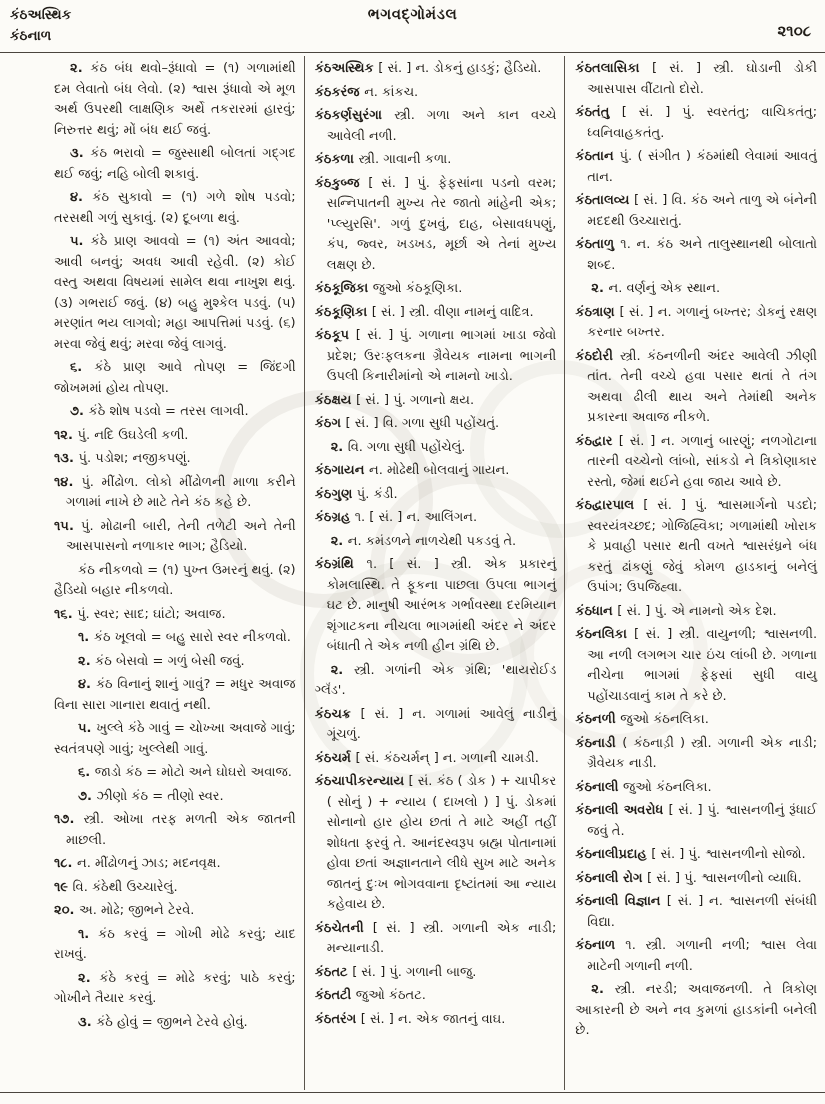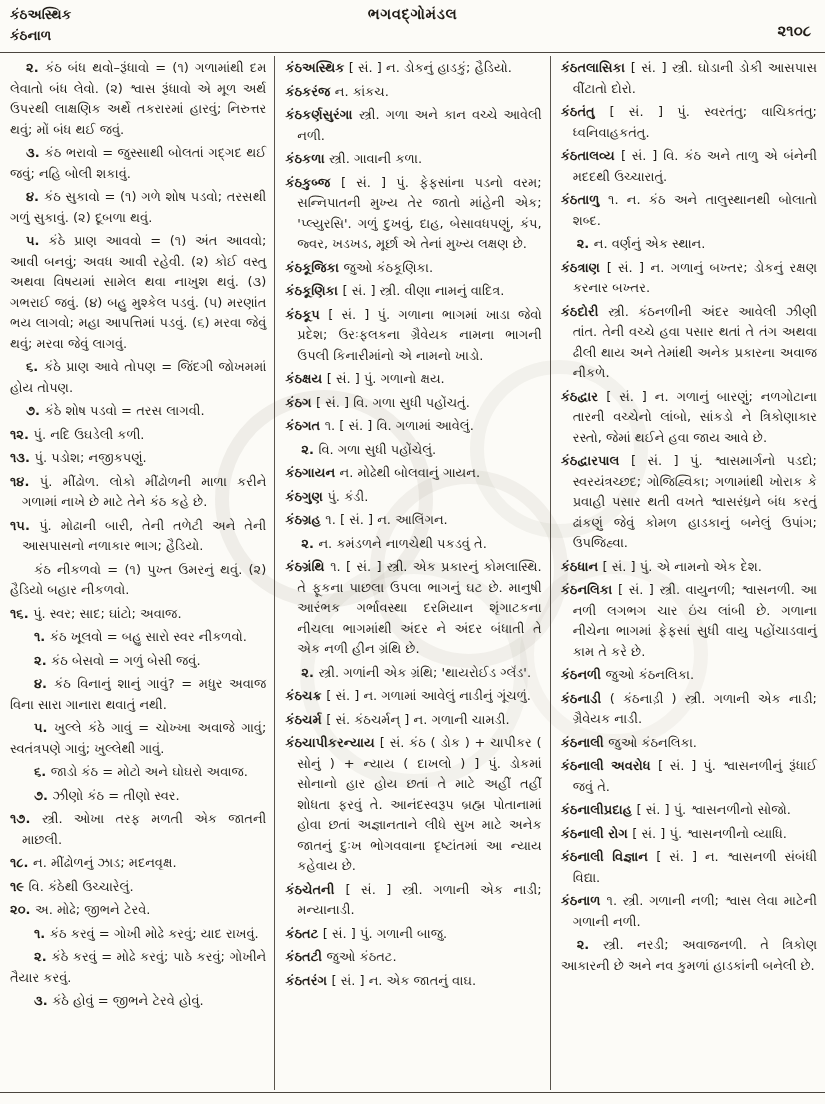--- a/index.html
+++ b/index.html
@@ -12,21 +12,21 @@
   
   .hdr{position:absolute;top:0;left:0;right:0;height:52px;}
   .hdr .runhead{position:absolute;left:10px;top:4px;font-size:13.5px;font-weight:bold;line-height:21px;}
   .hdr .runhead div{white-space:nowrap;}
   .hdr .title{position:absolute;left:0;right:0;top:5px;text-align:center;font-size:15px;font-weight:bold;letter-spacing:.5px;}
   .hdr .pageno{position:absolute;right:14px;top:22px;font-size:15px;font-weight:bold;}
   .hdr-rule{position:absolute;top:52px;left:0;right:0;height:0;border-top:1.5px solid #4a453e;}
   .ftr-rule{position:absolute;top:1092px;left:0;right:0;height:0;border-top:1.5px solid #4a453e;}
 
   
-  .cols{position:absolute;top:56px;left:0;right:0;bottom:14px;display:flex;}
+  .cols{position:absolute;top:56px;left:0;right:0;bottom:14px;display:flex;padding-left:44px;}
   .col{flex:1 1 0;box-sizing:border-box;padding:2px 8px 0 10px;overflow:hidden;}
   .divider{width:0;border-left:1.2px solid #5a544c;margin:0;align-self:stretch;}
 
   
   .ln{margin:0 0 3px 0;font-size:13px;line-height:20.5px;text-align:justify;}
   .ln b{font-weight:bold;}
   .e{padding-left:12px;text-indent:-12px;}     
   .s{text-indent:16px;}                         
   .i{text-indent:24px;}                         
 
@@ -92,40 +92,40 @@
         <p class="ln e"><b>કંઠઅસ્થિક </b><span>[ સં. ] ન. ડોકનું હાડકું; હૈડિયો.</span></p>
         <p class="ln e"><b>કંઠકરંજ </b><span>ન. કાંકચ.</span></p>
         <p class="ln e"><b>કંઠકર્ણસુરંગા </b><span>સ્ત્રી. ગળા અને કાન વચ્ચે આવેલી નળી.</span></p>
         <p class="ln e"><b>કંઠકળા </b><span>સ્ત્રી. ગાવાની કળા.</span></p>
         <p class="ln e"><b>કંઠકુબ્જ </b><span>[ સં. ] પું. ફેફસાંના પડનો વરમ; સન્નિપાતની મુખ્ય તેર જાતો માંહેની એક; 'પ્લ્યુરસિ'. ગળું દુખવું, દાહ, બેસાવધપણું, કંપ, જ્વર, ખડખડ, મૂર્છા એ તેનાં મુખ્ય લક્ષણ છે.</span></p>
         <p class="ln e"><b>કંઠકૂજિકા </b><span>જુઓ કંઠકૂણિકા.</span></p>
         <p class="ln e"><b>કંઠકૂણિકા </b><span>[ સં. ] સ્ત્રી. વીણા નામનું વાદિત્ર.</span></p>
         <p class="ln e"><b>કંઠકૂપ </b><span>[ સં. ] પું. ગળાના ભાગમાં ખાડા જેવો પ્રદેશ; ઉરઃફલકના ગ્રૈવેયક નામના ભાગની ઉપલી કિનારીમાંનો એ નામનો ખાડો.</span></p>
         <p class="ln e"><b>કંઠક્ષય </b><span>[ સં. ] પું. ગળાનો ક્ષય.</span></p>
         <p class="ln e"><b>કંઠગ </b><span>[ સં. ] વિ. ગળા સુધી પહોંચતું.</span></p>
-        <p class="ln e"><b>કંઠગત </b><span>૧. [ સં. ] વિ. ગળામાં આવેલું.</span></p>
         <p class="ln s"><b>૨. </b><span>વિ. ગળા સુધી પહોંચેલું.</span></p>
         <p class="ln e"><b>કંઠગાયન </b><span>ન. મોઢેથી બોલવાનું ગાયન.</span></p>
         <p class="ln e"><b>કંઠગુણ </b><span>પું. કંડી.</span></p>
         <p class="ln e"><b>કંઠગ્રહ </b><span>૧. [ સં. ] ન. આલિંગન.</span></p>
         <p class="ln s"><b>૨. </b><span>ન. કમંડળને નાળચેથી પકડવું તે.</span></p>
         <p class="ln e"><b>કંઠગ્રંથિ </b><span>૧. [ સં. ] સ્ત્રી. એક પ્રકારનું કોમલાસ્થિ. તે ફૂકના પાછલા ઉપલા ભાગનું ઘટ છે. માનુષી આરંભક ગર્ભાવસ્થા દરમિયાન શૃંગાટકના નીચલા ભાગમાંથી અંદર ને અંદર બંધાતી તે એક નળી હીન ગ્રંથિ છે.</span></p>
         <p class="ln s"><b>૨. </b><span>સ્ત્રી. ગળાંની એક ગ્રંથિ; 'થાયરોઈડ ગ્લૅંડ'.</span></p>
         <p class="ln e"><b>કંઠચક્ર </b><span>[ સં. ] ન. ગળામાં આવેલું નાડીનું ગૂંચળું.</span></p>
         <p class="ln e"><b>કંઠચર્મ </b><span>[ સં. કંઠચર્મન્ ] ન. ગળાની ચામડી.</span></p>
         <p class="ln e"><b>કંઠચાપીકરન્યાય </b><span>[ સં. કંઠ ( ડોક ) + ચાપીકર ( સોનું ) + ન્યાય ( દાખલો ) ] પું. ડોકમાં સોનાનો હાર હોય છતાં તે માટે અહીં તહીં શોધતા ફરવું તે. આનંદસ્વરૂપ બ્રહ્મ પોતાનામાં હોવા છતાં અજ્ઞાનતાને લીધે સુખ માટે અનેક જાતનું દુઃખ ભોગવવાના દૃષ્ટાંતમાં આ ન્યાય કહેવાય છે.</span></p>
         <p class="ln e"><b>કંઠચેતની </b><span>[ સં. ] સ્ત્રી. ગળાની એક નાડી; મન્યાનાડી.</span></p>
         <p class="ln e"><b>કંઠતટ </b><span>[ સં. ] પું. ગળાની બાજુ.</span></p>
         <p class="ln e"><b>કંઠતટી </b><span>જુઓ કંઠતટ.</span></p>
         <p class="ln e"><b>કંઠતરંગ </b><span>[ સં. ] ન. એક જાતનું વાઘ.</span></p>
       </div>
     <div class="divider"></div>
     <div class="col">
         <p class="ln e"><b>કંઠતલાસિકા </b><span>[ સં. ] સ્ત્રી. ઘોડાની ડોકી આસપાસ વીંટાતો દોરો.</span></p>
         <p class="ln e"><b>કંઠતંતુ </b><span>[ સં. ] પું. સ્વરતંતુ; વાચિકતંતુ; ધ્વનિવાહકતંતુ.</span></p>
+        <p class="ln e"><b>કંઠતાન </b><span>પું. ( સંગીત ) કંઠમાંથી લેવામાં આવતું તાન.</span></p>
         <p class="ln e"><b>કંઠતાલવ્ય </b><span>[ સં. ] વિ. કંઠ અને તાળુ એ બંનેની મદદથી ઉચ્ચારાતું.</span></p>
         <p class="ln e"><b>કંઠતાળુ </b><span>૧. ન. કંઠ અને તાલુસ્થાનથી બોલાતો શબ્દ.</span></p>
         <p class="ln s"><b>૨. </b><span>ન. વર્ણનું એક સ્થાન.</span></p>
         <p class="ln e"><b>કંઠત્રાણ </b><span>[ સં. ] ન. ગળાનું બખ્તર; ડોકનું રક્ષણ કરનાર બખ્તર.</span></p>
         <p class="ln e"><b>કંઠદોરી </b><span>સ્ત્રી. કંઠનળીની અંદર આવેલી ઝીણી તાંત. તેની વચ્ચે હવા પસાર થતાં તે તંગ અથવા ઢીલી થાય અને તેમાંથી અનેક પ્રકારના અવાજ નીકળે.</span></p>
         <p class="ln e"><b>કંઠદ્વાર </b><span>[ સં. ] ન. ગળાનું બારણું; નળગોટાના તારની વચ્ચેનો લાંબો, સાંકડો ને ત્રિકોણાકાર રસ્તો, જેમાં થઈને હવા જાય આવે છે.</span></p>
         <p class="ln e"><b>કંઠદ્વારપાલ </b><span>[ સં. ] પું. શ્વાસમાર્ગનો પડદો; સ્વરયંત્રચ્છદ; ગોજિહ્વિકા; ગળામાંથી ખોરાક કે પ્રવાહી પસાર થતી વખતે શ્વાસરંધ્રને બંધ કરતું ઢાંકણું જેવું કોમળ હાડકાનું બનેલું ઉપાંગ; ઉપજિહ્વા.</span></p>
         <p class="ln e"><b>કંઠધાન </b><span>[ સં. ] પું. એ નામનો એક દેશ.</span></p>
         <p class="ln e"><b>કંઠનલિકા </b><span>[ સં. ] સ્ત્રી. વાયુનળી; શ્વાસનળી. આ નળી લગભગ ચાર ઇંચ લાંબી છે. ગળાના નીચેના ભાગમાં ફેફસાં સુધી વાયુ પહોંચાડવાનું કામ તે કરે છે.</span></p>
         <p class="ln e"><b>કંઠનળી </b><span>જુઓ કંઠનલિકા.</span></p>

